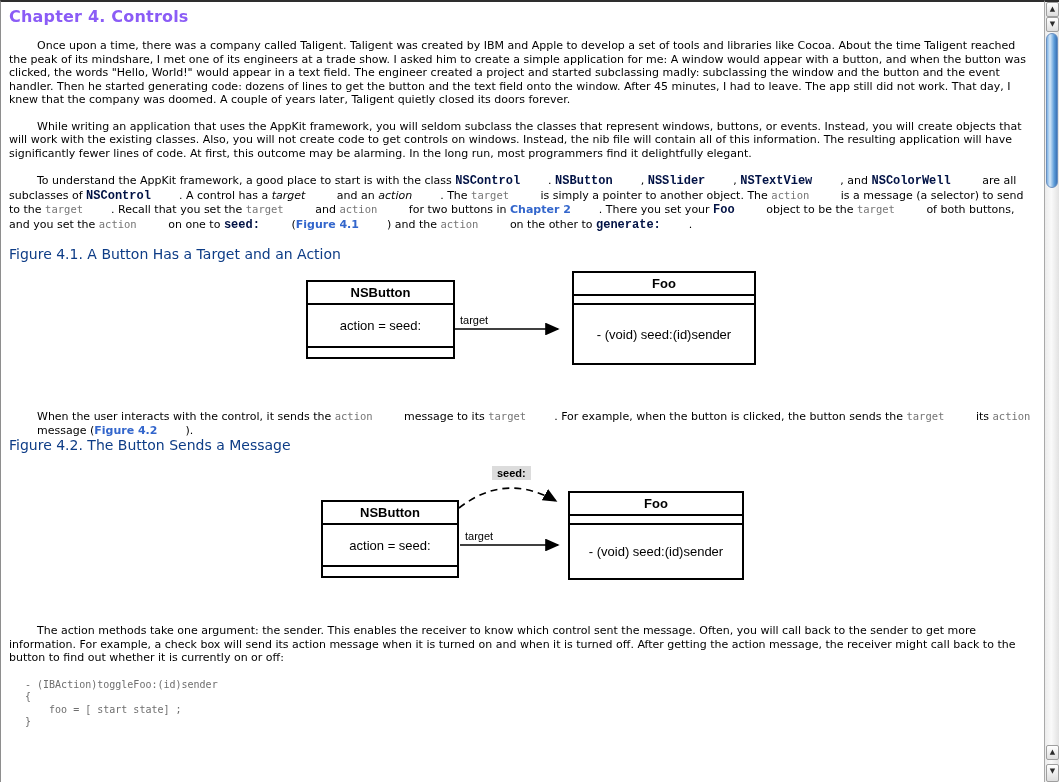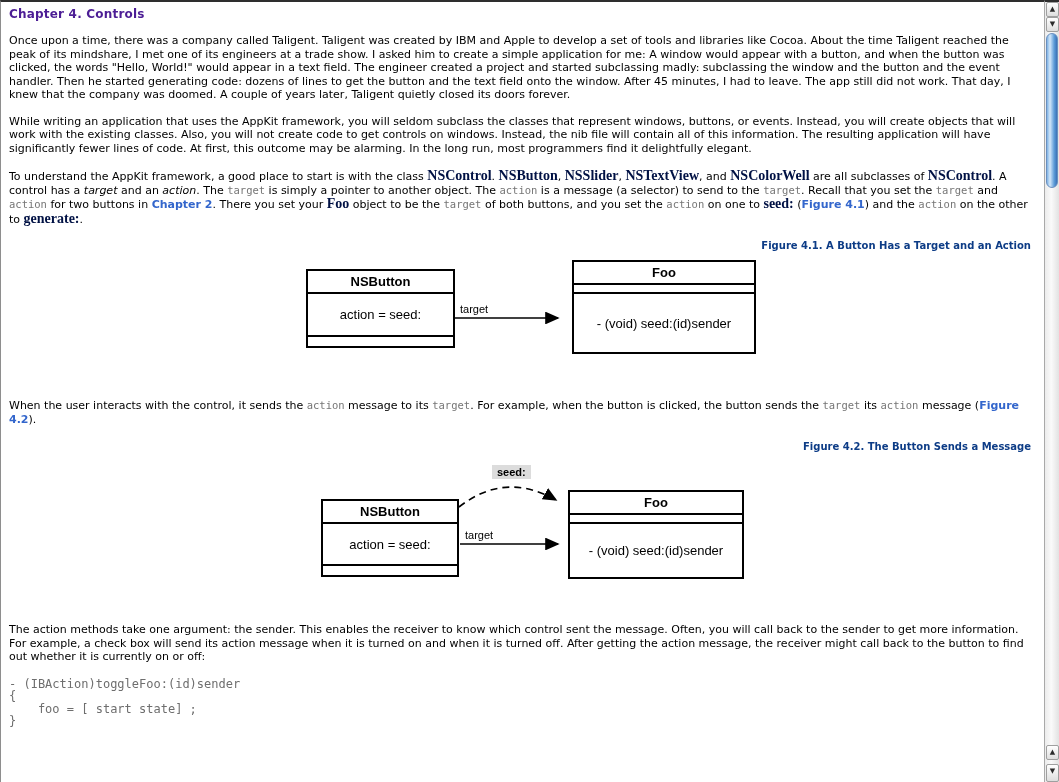--- a/index.html
+++ b/index.html
@@ -7,38 +7,38 @@
     width:1059px;height:782px;overflow:hidden;background:#fff;
     font-family:"DejaVu Sans","Liberation Sans",sans-serif;
   }
   .page{
     position:absolute;left:0;top:0;width:1044px;height:782px;
     box-sizing:border-box;background:#fff;
     border-top:2px solid #2e2e2e;border-left:1px solid #8e8e8e;
   }
   .content{padding:2px 13px 0 8px;}
   h1.page-title{
-    font-size:12px;font-weight:bold;color:#4c1d95;margin:3px 0 12px 0;letter-spacing:0.2px;
+    font-size:16px;font-weight:bold;color:#8b5cf6;margin:3px 0 12px 0;letter-spacing:0.2px;
   }
   p.body-para{
     font-size:11px;line-height:13.5px;color:#000;margin:13px 0 0 0;
   }
   p.body-para.p4{margin-top:14px;}
   p.body-para.p5{margin-top:40px;}
   p.body-para.p6{margin-top:42px;}
-  .seg-plain{color:#000;}
+  .seg-plain{color:#000;margin-left:28px;}
   .seg-italic{font-style:italic;}
   .seg-link{color:#3366cc;cursor:pointer;font-weight:bold;}
   .seg-code{font-family:"DejaVu Sans Mono","Liberation Mono",monospace;font-size:10.5px;color:#757575;}
-  .seg-codebold{font-family:Liberation Serif, serif;font-size:14px;font-weight:bold;color:#001144;}
+  .seg-codebold{font-family:Liberation Mono, monospace;font-size:12px;font-weight:bold;color:#001144;}
   .fig-caption{
-    text-align:right;font-size:10px;font-weight:bold;color:#0d3c86;
+    text-align:left;font-size:14px;font-weight:normal;color:#0d3c86;
   }
   .fig-caption.c1{margin-top:14px;}
-  .fig-caption.c2{margin-top:15px;}
+  .fig-caption.c2{}
   .figure{position:relative;width:100%;}
   .figure.f1{height:100px;margin-top:8px;}
   .figure.f2{height:122px;margin-top:7px;}
   .fig-svg{position:absolute;left:0;top:0;width:100%;height:100%;}
   .cbox{
     position:absolute;box-sizing:border-box;border:2px solid #000;background:#fff;
     display:flex;flex-direction:column;
     font-family:"Liberation Sans","DejaVu Sans",sans-serif;
   }
   .cbox .hd{
@@ -53,22 +53,22 @@
   .cbox .ft{border-top:2px solid #000;height:9px;}
   .arrow-label{
     position:absolute;font-family:"Liberation Sans","DejaVu Sans",sans-serif;
     font-size:11px;color:#000;
   }
   .seed-label{
     position:absolute;font-family:"Liberation Sans","DejaVu Sans",sans-serif;
     font-size:11px;font-weight:bold;color:#000;background:#dcdcdc;padding:1px 5px;
   }
   .code-block{
-    margin:14px 0 0 0;font-family:"DejaVu Sans Mono","Liberation Mono",monospace;
-    font-size:12px;line-height:12.5px;color:#6e6e6e;white-space:pre;
+    margin:14px 0 0 16px;font-family:"DejaVu Sans Mono","Liberation Mono",monospace;
+    font-size:10px;line-height:12.5px;color:#6e6e6e;white-space:pre;
   }
   
   .scrollbar{
     position:absolute;right:0;top:0;width:15px;height:782px;box-sizing:border-box;
     background:linear-gradient(90deg,#ececec 0%,#fafafa 45%,#e2e2e2 100%);
     border-left:1px solid #a9a9a9;border-top:2px solid #2e2e2e;
   }
   .sb-btn{
     position:absolute;left:1px;width:13px;height:15px;box-sizing:border-box;
     background:linear-gradient(#ffffff,#dedede);

